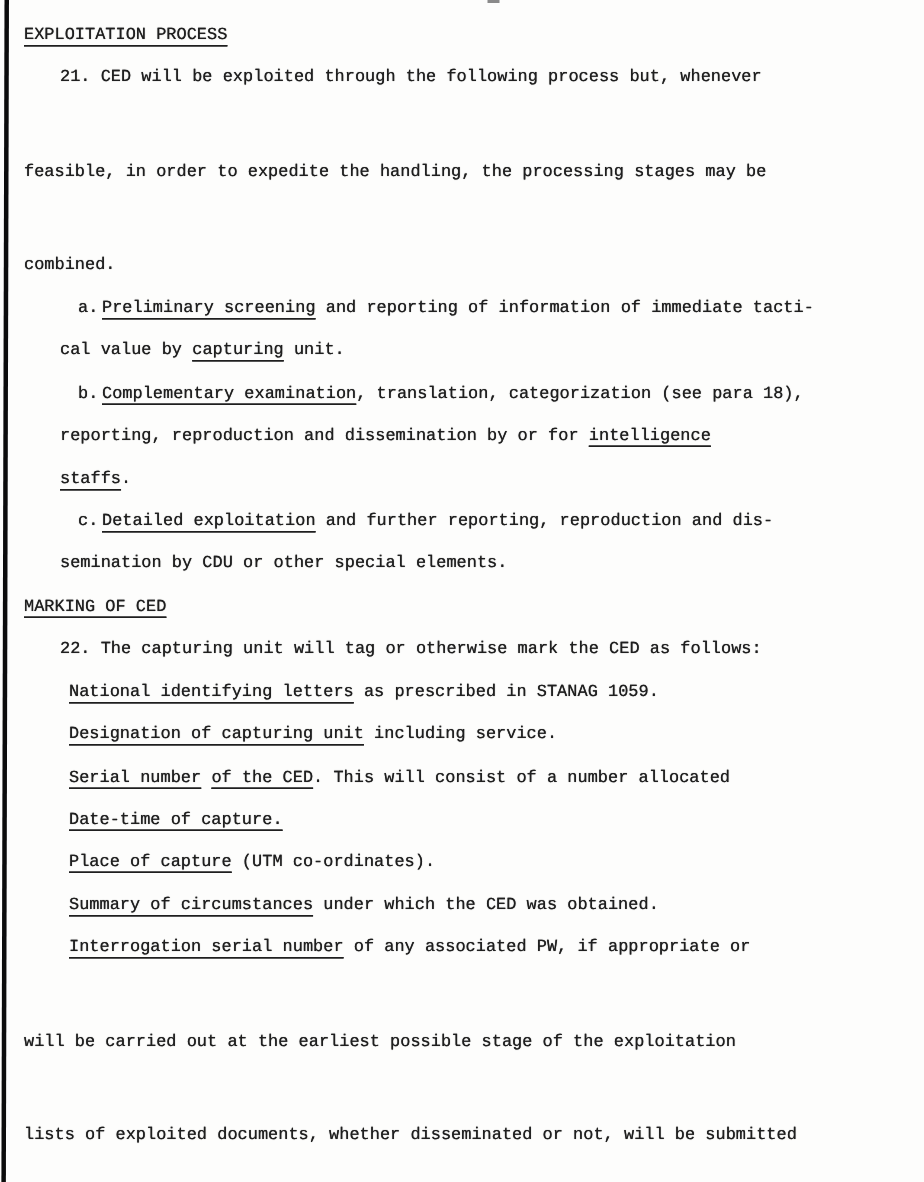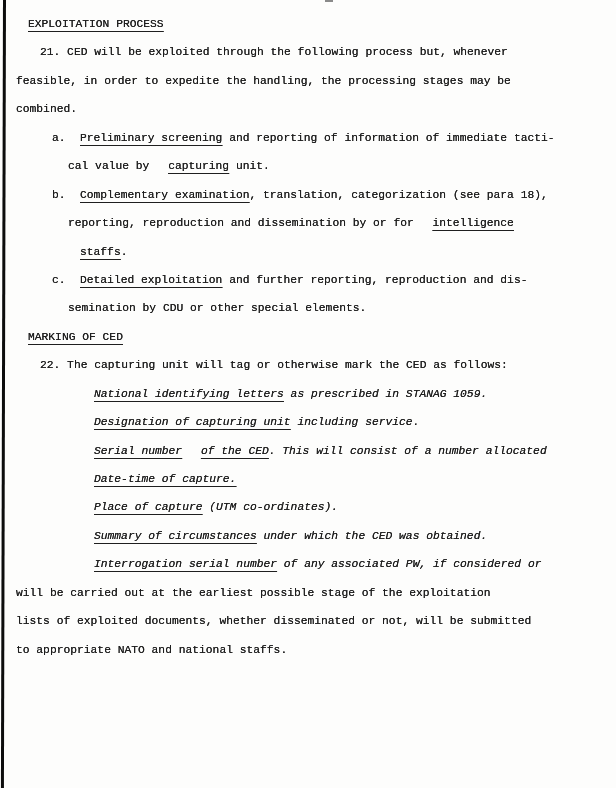--- a/index.html
+++ b/index.html
@@ -42,34 +42,33 @@
     width: 616px;
   }
   .line {
     height: 28.45px;
     line-height: 28.45px;
     white-space: pre;
     position: relative;
   }
   .heading  { padding-left: 16px; }
   .para     { padding-left: 40px; }
-  .flush    { padding-left: 16px; }
+  .flush    { padding-left: 16px; margin-top: 34px; }
   .item     { padding-left: 68px; }
-  .itemcont { padding-left: 68px; }
-  .sub      { padding-left: 82px; font-style: italic; }
+  .itemcont { padding-left: 40px; }
+  .sub      { padding-left: 46px; }
   .marker {
     position: absolute;
     left: 52px;
     top: 0;
   }
   .u {
     text-decoration: underline;
     text-underline-offset: 3.5px;
     text-decoration-thickness: 1.3px;
-    margin-left: 12px;
   }
 </style>
 </head>
 <body>
 
 <div class="page-edge-rule"></div>
 <div class="scan-speck"></div>
 <div class="page-lines">
     <div class="line heading"><span class="u">EXPLOITATION PROCESS</span></div>
     <div class="line para"><span>21. CED will be exploited through the following process but, whenever</span></div>
@@ -83,17 +82,17 @@
     <div class="line item"><span class="marker">c.</span><span class="u">Detailed exploitation</span><span> and further reporting, reproduction and dis-</span></div>
     <div class="line itemcont"><span>semination by CDU or other special elements.</span></div>
     <div class="line heading"><span class="u">MARKING OF CED</span></div>
     <div class="line para"><span>22. The capturing unit will tag or otherwise mark the CED as follows:</span></div>
     <div class="line sub"><span class="u">National identifying letters</span><span> as prescribed in STANAG 1059.</span></div>
     <div class="line sub"><span class="u">Designation of capturing unit</span><span> including service.</span></div>
     <div class="line sub"><span class="u">Serial number</span><span> </span><span class="u">of the CED</span><span>. This will consist of a number allocated</span></div>
     <div class="line sub"><span class="u">Date-time of capture.</span></div>
     <div class="line sub"><span class="u">Place of capture</span><span> (UTM co-ordinates).</span></div>
     <div class="line sub"><span class="u">Summary of circumstances</span><span> under which the CED was obtained.</span></div>
-    <div class="line sub"><span class="u">Interrogation serial number</span><span> of any associated PW, if considered or</span></div>
+    <div class="line sub"><span class="u">Interrogation serial number</span><span> of any associated PW, if appropriate or</span></div>
     <div class="line flush"><span>will be carried out at the earliest possible stage of the exploitation</span></div>
     <div class="line flush"><span>lists of exploited documents, whether disseminated or not, will be submitted</span></div>
     <div class="line flush"><span>to appropriate NATO and national staffs.</span></div>
   </div>
 
 </body></html>

